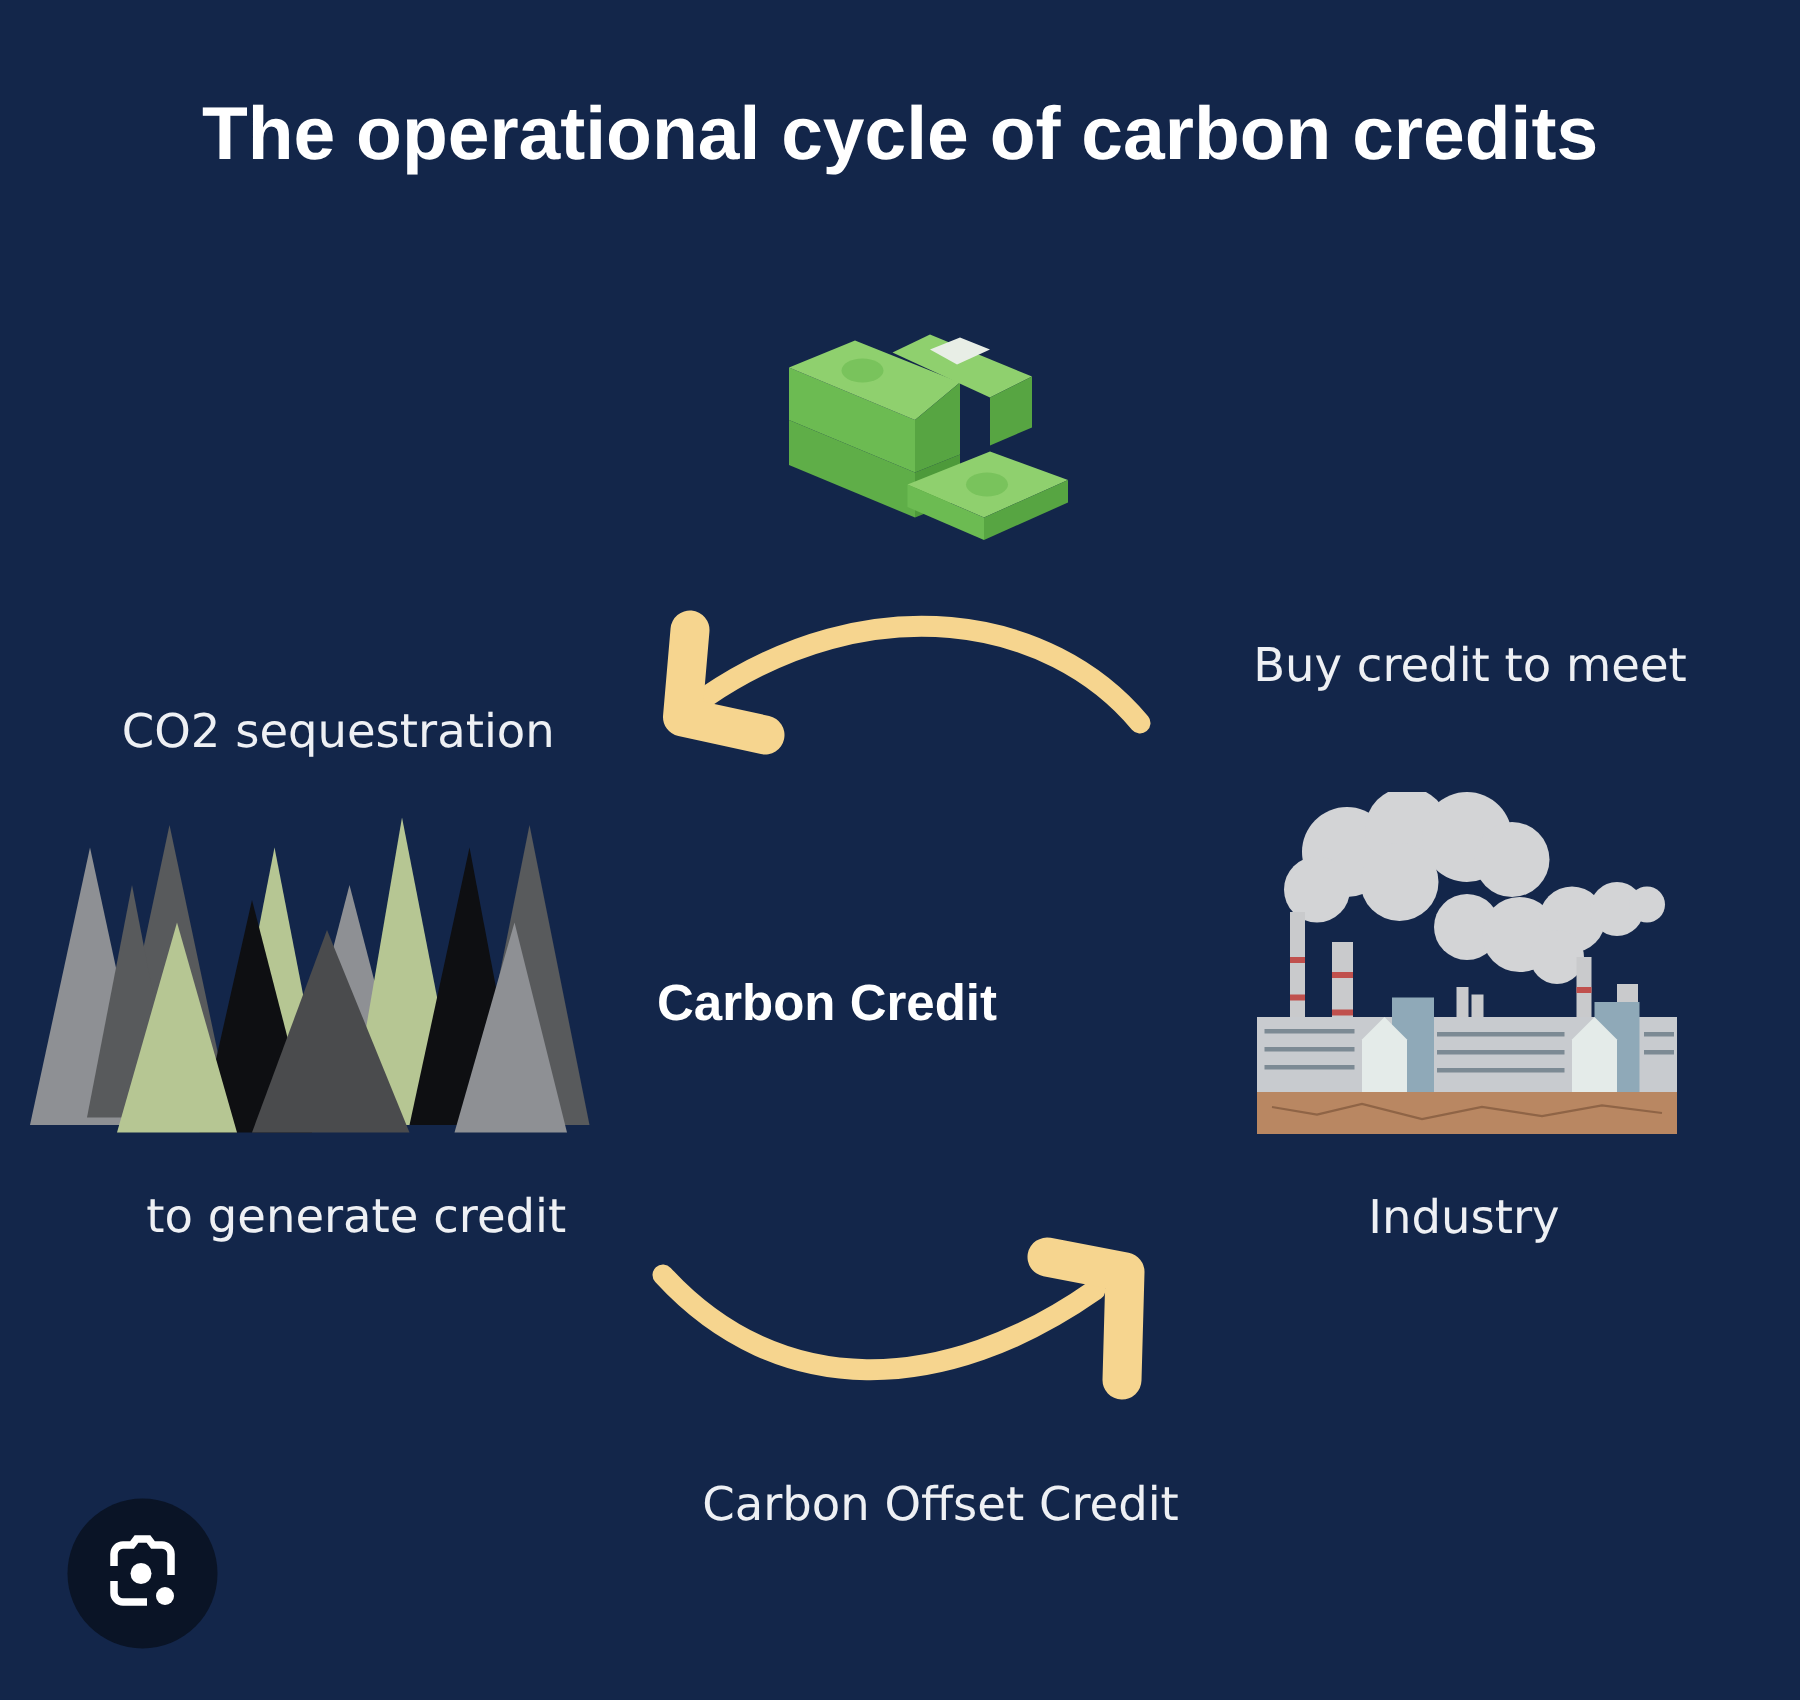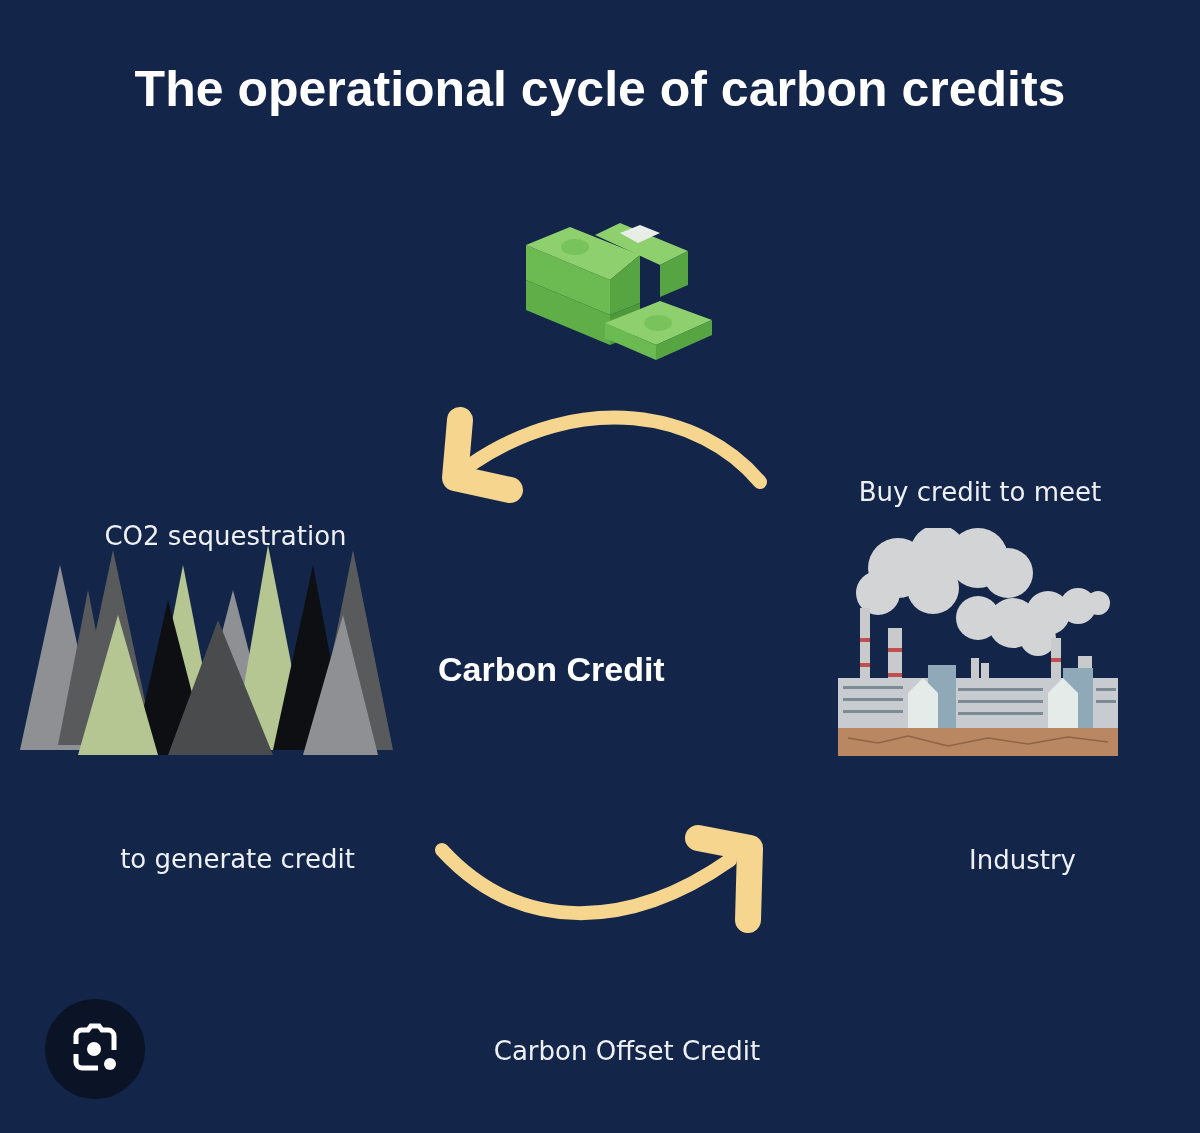--- a/index.html
+++ b/index.html
@@ -1,19 +1,19 @@
 <!DOCTYPE html>
 <html><head>
 <meta charset="utf-8">
 <style>
   html,body{margin:0;padding:0;}
   body{width:1200px;height:1133px;background:#13264a;position:relative;overflow:hidden;font-family:"Liberation Sans",sans-serif;color:#fff;}
   .abs{position:absolute;}
   .title{left:0;top:36px;width:1200px;text-align:center;font-size:50px;font-weight:bold;letter-spacing:0px;color:#fff;margin-top:24px;}
-  .label{font-family:"DejaVu Sans",sans-serif;font-size:26px;color:#eef0f4;text-align:center;line-height:46px;margin-top:48px;}
+  .label{font-family:"DejaVu Sans",sans-serif;font-size:31px;color:#eef0f4;text-align:center;line-height:46px;}
   .center-label{left:438px;top:650px;font-size:34px;font-weight:bold;color:#fff;font-family:"Liberation Sans",sans-serif;}
   .lens-btn{left:45px;top:999px;width:100px;height:100px;border-radius:50%;background:#0a1426;display:flex;align-items:center;justify-content:center;}
 </style>
 </head>
 <body>
 
 <div class="abs title">The operational cycle of carbon credits</div>
 
 <div class="abs" style="left:520px;top:205px;width:200px;height:160px;">
   <svg width="200" height="160" viewBox="0 0 200 160">
@@ -112,21 +112,21 @@
     </g>
     <rect x="0" y="200" width="280" height="28" fill="#b98762"></rect>
     <path d="M10,210 L40,215 L70,208 L110,218 L150,210 L190,216 L230,209 L270,214" stroke="#8f6446" stroke-width="1.5" fill="none"></path>
   </svg>
 </div>
 
 <div class="abs label" style="left:20px;top:788px;width:435px;">
   <div>to generate credit</div>
 </div>
 
-<div class="abs label" style="left:876px;top:789px;width:200px;text-align:right;">Industry</div>
+<div class="abs label" style="left:876px;top:789px;width:200px;">Industry</div>
 
 <div class="abs" style="left:430px;top:820px;width:340px;height:120px;">
   <svg width="340" height="120" viewBox="0 0 340 120">
     <path d="M12,30 C90,115 200,110 300,40" stroke="#f6d58f" stroke-width="14" fill="none" stroke-linecap="round"></path>
     <path d="M268,18 L320,28 L318,100" stroke="#f6d58f" stroke-width="26" fill="none" stroke-linecap="round" stroke-linejoin="round"></path>
   </svg>
 </div>
 
 <div class="abs label" style="left:432px;top:980px;width:390px;">Carbon Offset Credit</div>
 

